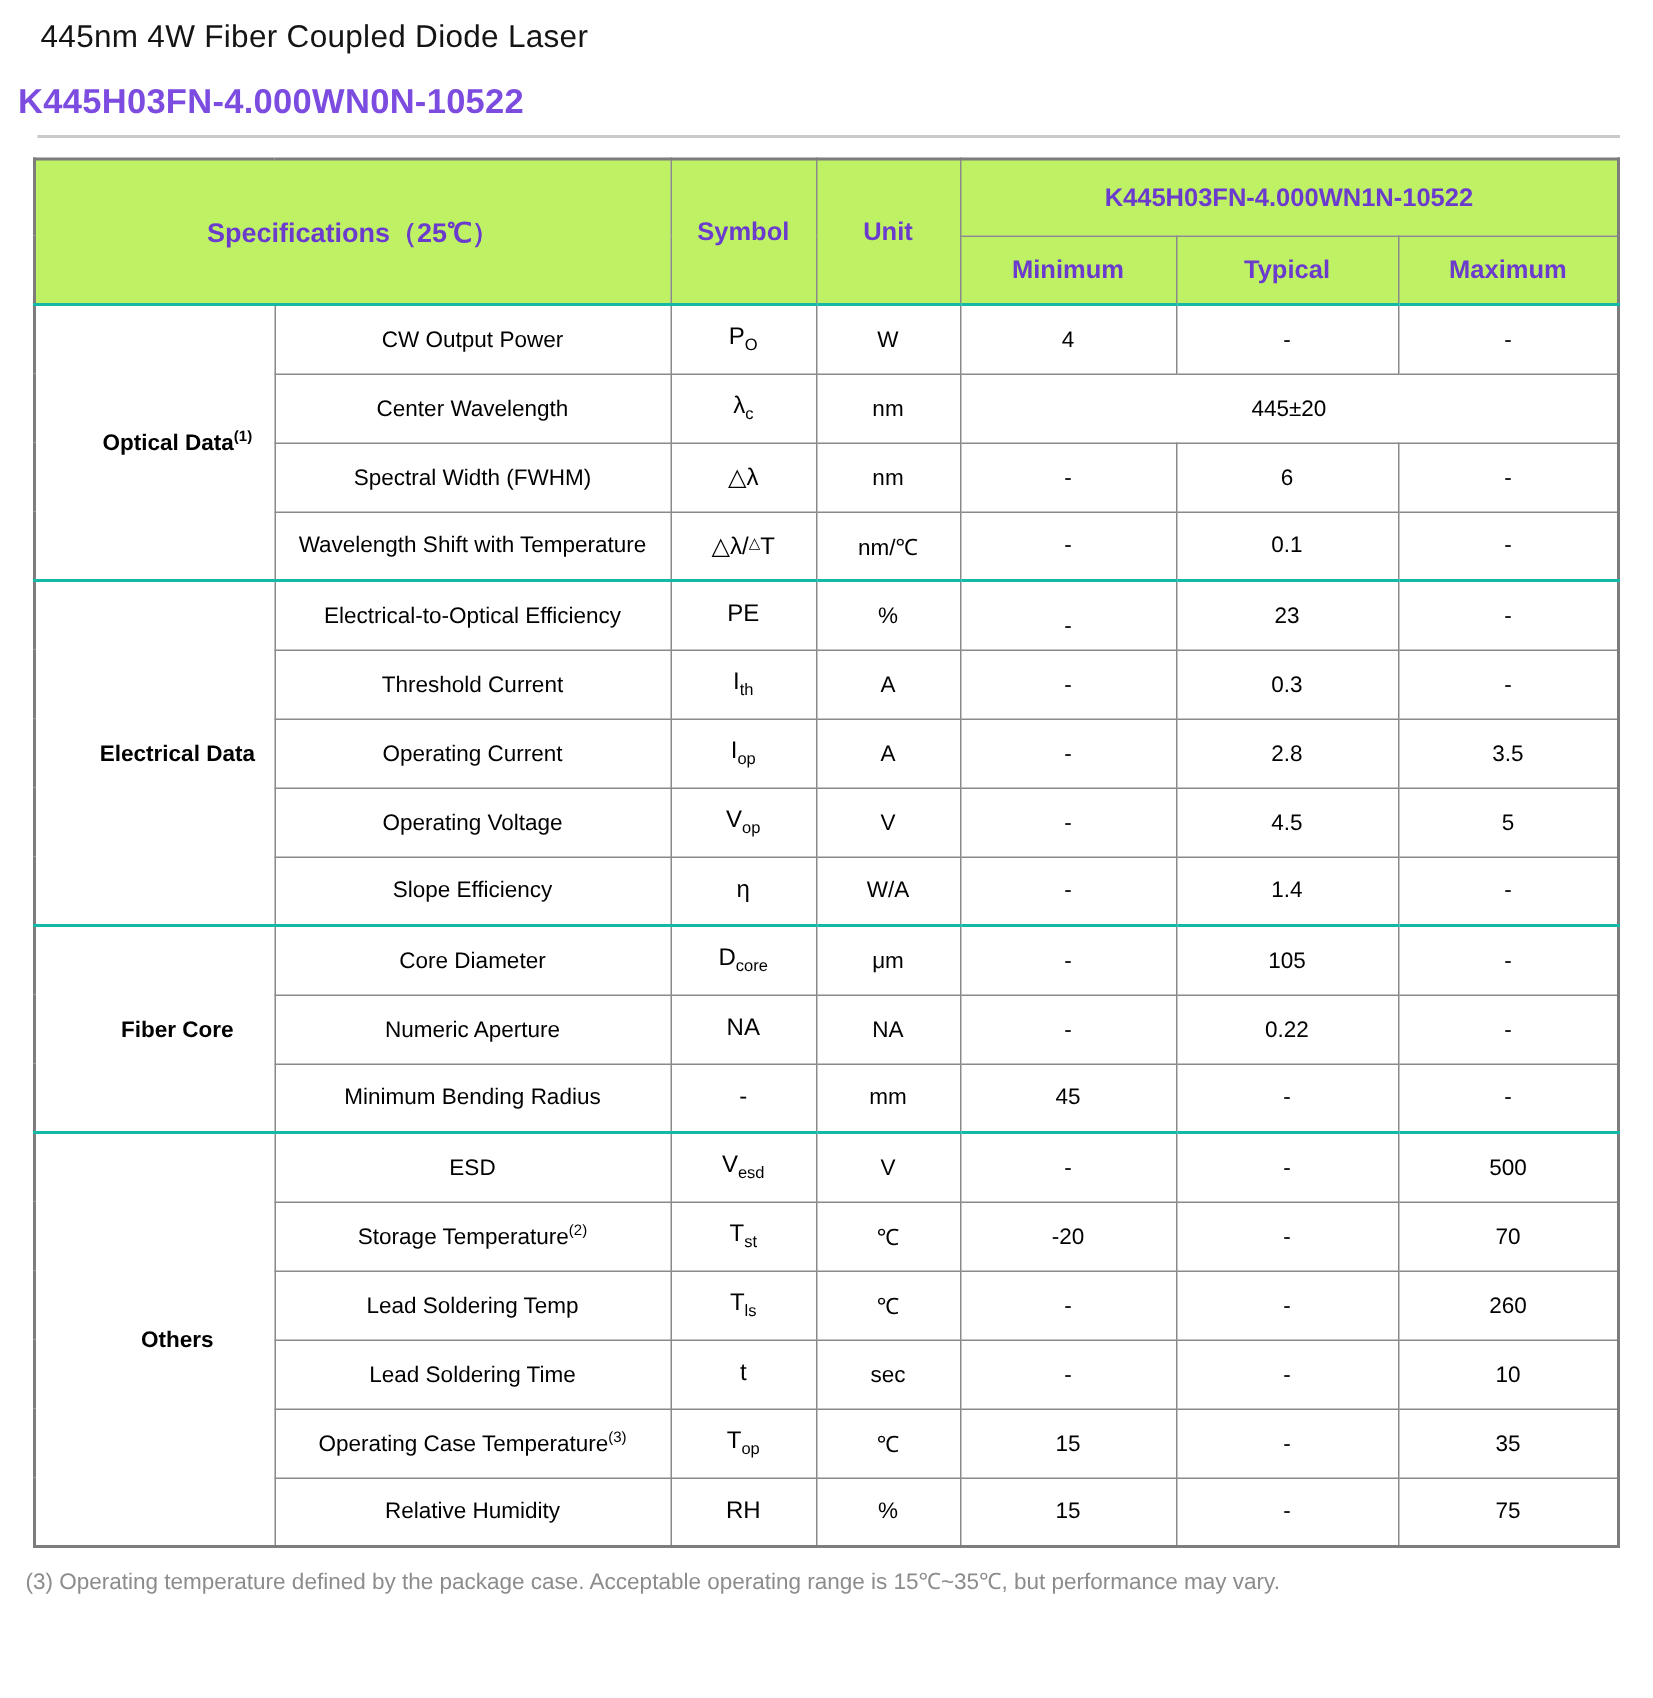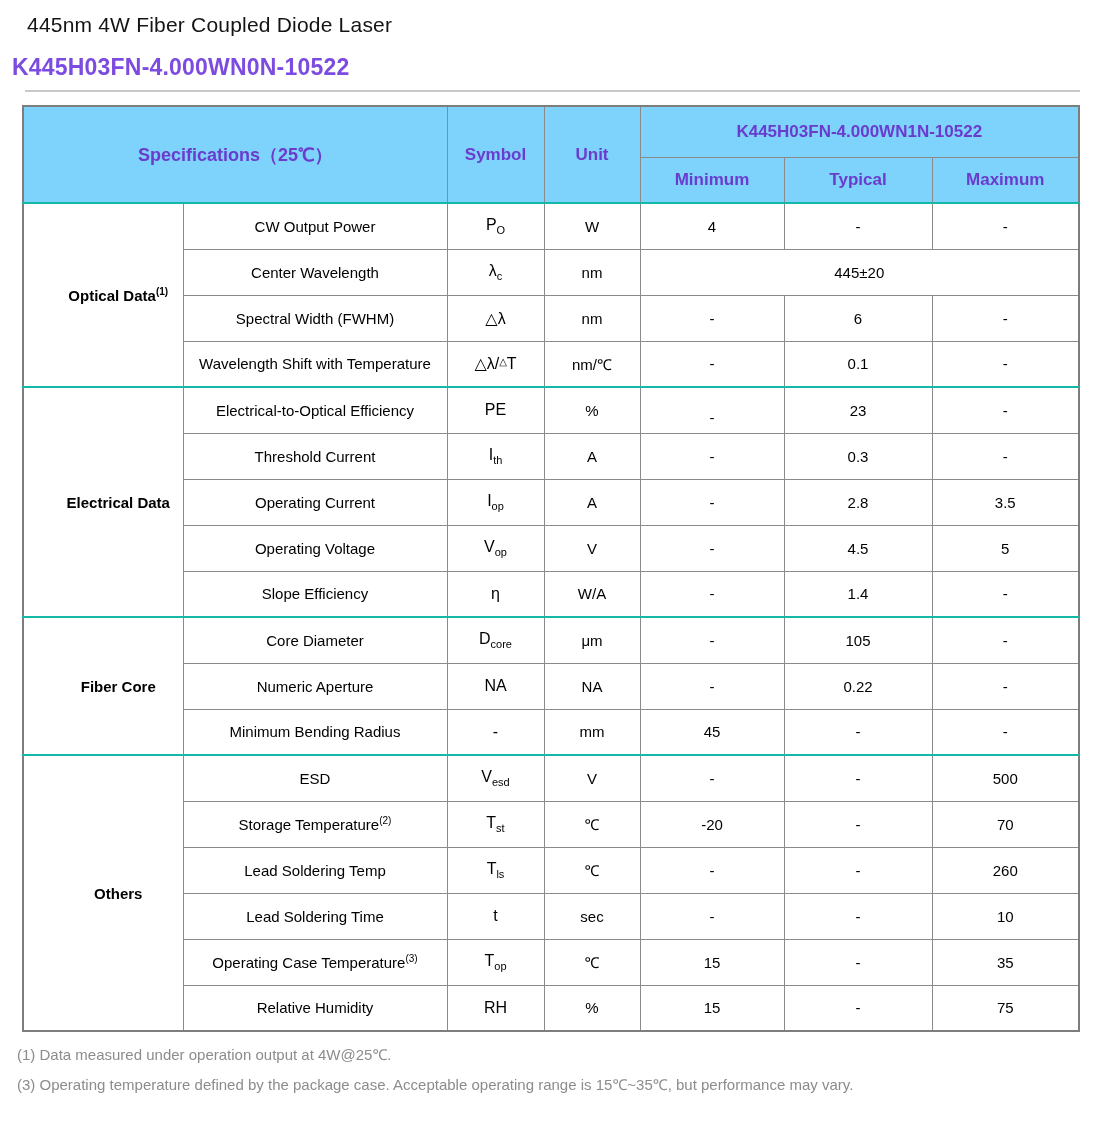--- a/index.html
+++ b/index.html
@@ -41,21 +41,21 @@
     width: 1058px;
     border: 2px solid #7d7d7d;
   }
   .spec th, .spec td {
     border: 1px solid #8a8a8a;
     text-align: center;
     vertical-align: middle;
     padding: 0 2px;
   }
   .spec thead th {
-    background: #7dd3fc;
+    background: #bef264;
     color: #6b3bce;
     font-size: 17px;
     font-weight: bold;
   }
   .spec thead tr.hrow1 th { height: 51px; }
   .spec thead tr.hrow2 th { height: 46px; }
   .spec thead th.span2 { height: 97px; }
   .spec thead th.spec-head { font-size: 18px; }
 
   .spec tbody td, .spec tbody th { height: 46px; font-size: 15px; background: #fff; }
@@ -255,17 +255,16 @@
         <td class="sym"><span>RH</span></td>
         <td>%</td>
         <td>15</td>
         <td>-</td>
         <td>75</td>
       </tr>
     </tbody>
   </table>
 
   <div class="footnotes">
-    <p>(1) Data measured under operation output at 4W@25℃.</p>
     <p>(3) Operating temperature defined by the package case. Acceptable operating range is 15℃~35℃, but performance may vary.</p>
   </div>
 
 </div>
 
 </body></html>

